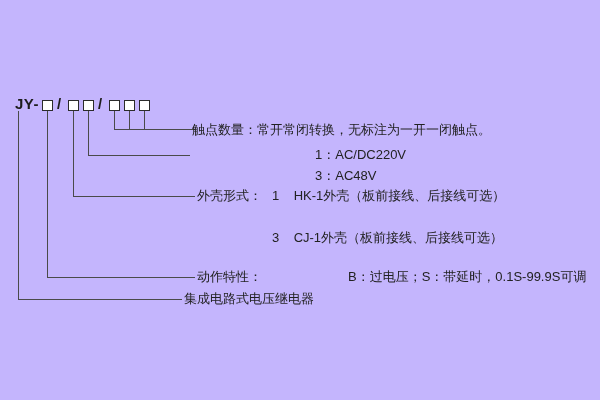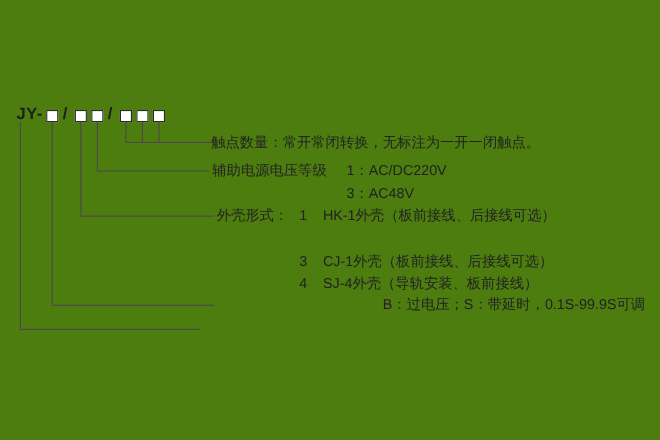--- a/index.html
+++ b/index.html
@@ -1,19 +1,19 @@
 <!DOCTYPE html>
 <html><head>
 <meta charset="utf-8">
 <style>
   html,body{margin:0;padding:0;}
   .stage{
     position:relative;
     width:600px;height:400px;
-    background:#4d7c0f;
+    background:#c4b5fd;
     font-family:"Liberation Sans","DejaVu Sans",sans-serif;
     color:#222222;
     overflow:hidden;
   }
   .txt{
     position:absolute;
     font-size:13px;
     line-height:16px;
     white-space:nowrap;
     color:#222222;
@@ -60,36 +60,33 @@
   <div class="vline" style="left:144px;top:111px;height:18px"></div>
 
   <div class="hline" style="left:114px;top:129px;width:81px"></div>
   <div class="hline" style="left:88px;top:155px;width:102px"></div>
   <div class="hline" style="left:73px;top:196px;width:122px"></div>
   <div class="hline" style="left:47px;top:277px;width:148px"></div>
   <div class="hline" style="left:18px;top:299px;width:164px"></div>
 
   <div class="txt" style="left:192px;top:122px">触点数量：常开常闭转换，无标注为一开一闭触点。</div>
 
-  <div class="txt" style="left:193px;top:147px">辅助电源电压等级</div>
   <div class="txt" style="left:315px;top:147px">1：AC/DC220V</div>
   <div class="txt" style="left:315px;top:168px">3：AC48V</div>
 
   <div class="txt" style="left:197px;top:188px">外壳形式：</div>
   <div class="txt" style="left:272px;top:188px">
     <span class="opt-num">1</span>
     <span class="opt-desc">HK-1外壳（板前接线、后接线可选）</span>
   </div>
   <div class="txt" style="left:272px;top:230px">
     <span class="opt-num">3</span>
     <span class="opt-desc">CJ-1外壳（板前接线、后接线可选）</span>
   </div>
-  <div class="txt" style="left:272px;top:250px">
-    <span class="opt-num">4</span>
-    <span class="opt-desc">SJ-4外壳（导轨安装、板前接线）</span>
-  </div>
 
+  <div class="txt" style="left:197px;top:269px">动作特性：</div>
   <div class="txt" style="left:348px;top:269px">
     <span>B：过电压；</span><span>S：带延时，0.1S-99.9S可调</span>
   </div>
 
+  <div class="txt" style="left:184px;top:291px">集成电路式电压继电器</div>
 
 </div>
 
 </body></html>

